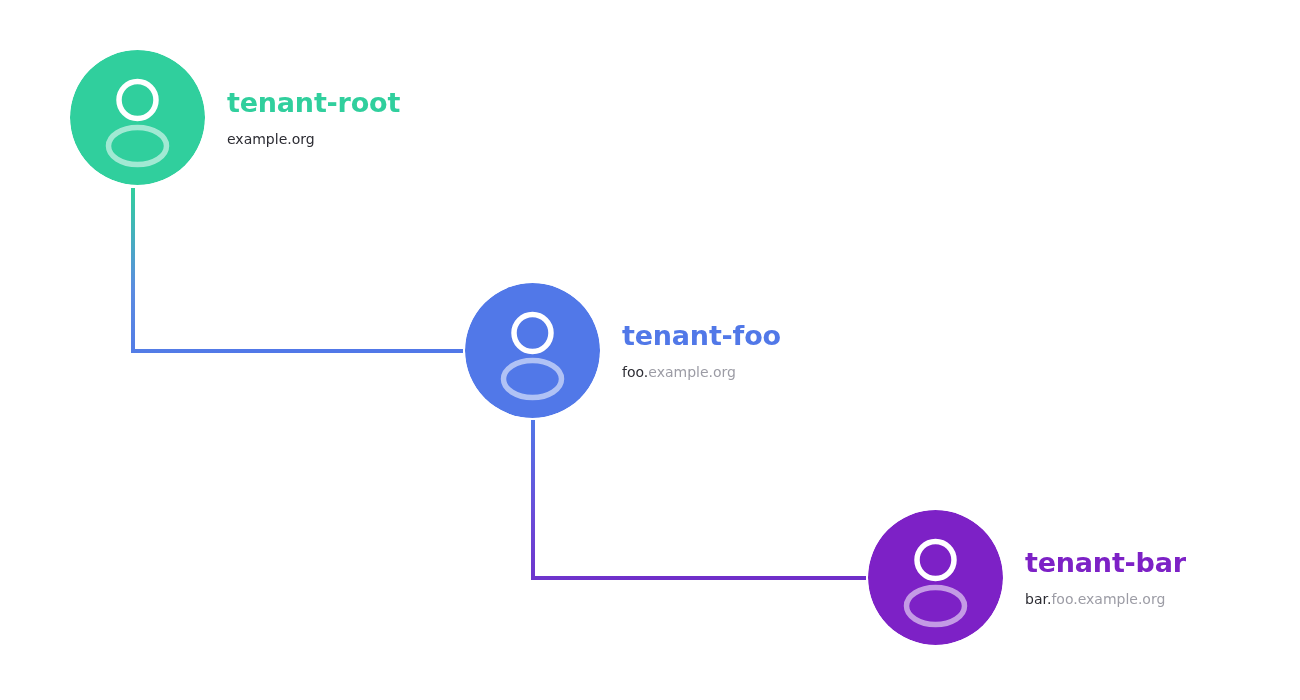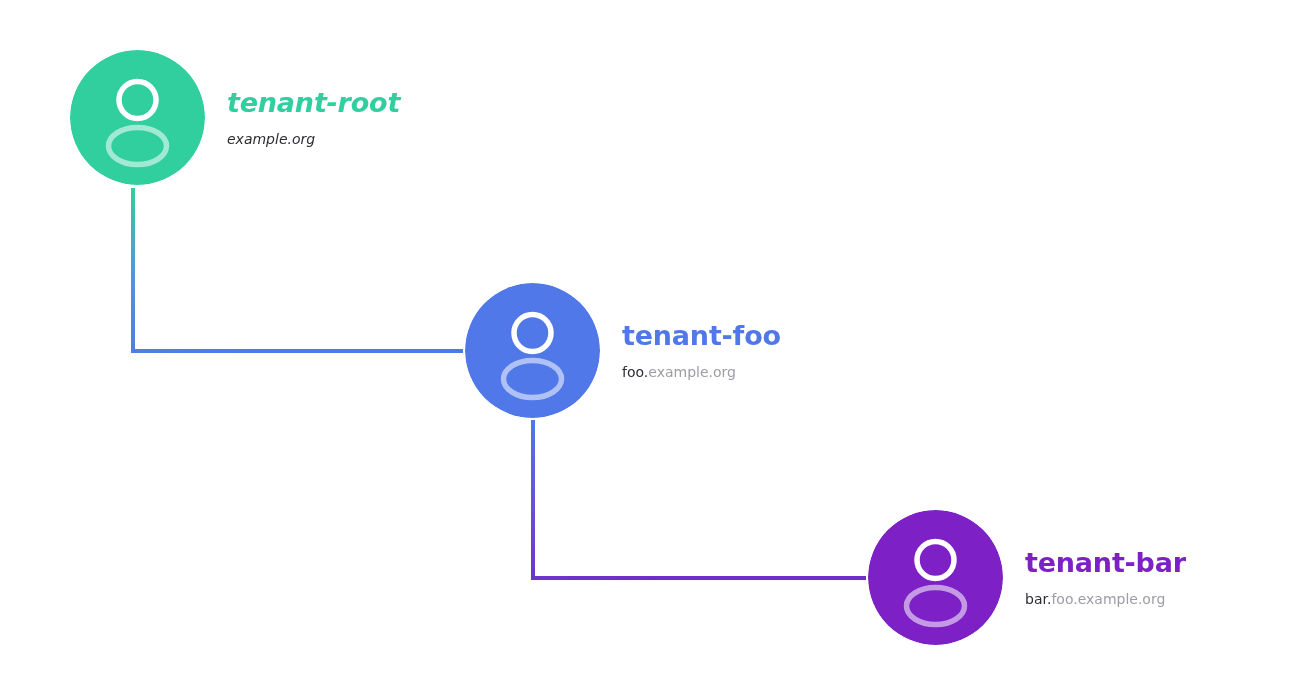--- a/index.html
+++ b/index.html
@@ -67,21 +67,21 @@
     margin-top: 13px;
     white-space: nowrap;
     color: #2c2c33;
   }
 
   .domain-suffix {
     color: #9c9ca5;
   }
 
   
-  #node-root    { left: 70px;  top: 50px; font-style: italic;  }
+  #node-root    { left: 70px;  top: 50px;  }
   #node-foo     { left: 465px; top: 283px; }
   #node-bar     { left: 868px; top: 510px; }
 
   #node-root .node-title { color: #30cf9d; }
   #node-foo  .node-title { color: #5178e8; }
   #node-bar  .node-title { color: #7d21c6; }
 </style>
 </head>
 <body>
 

